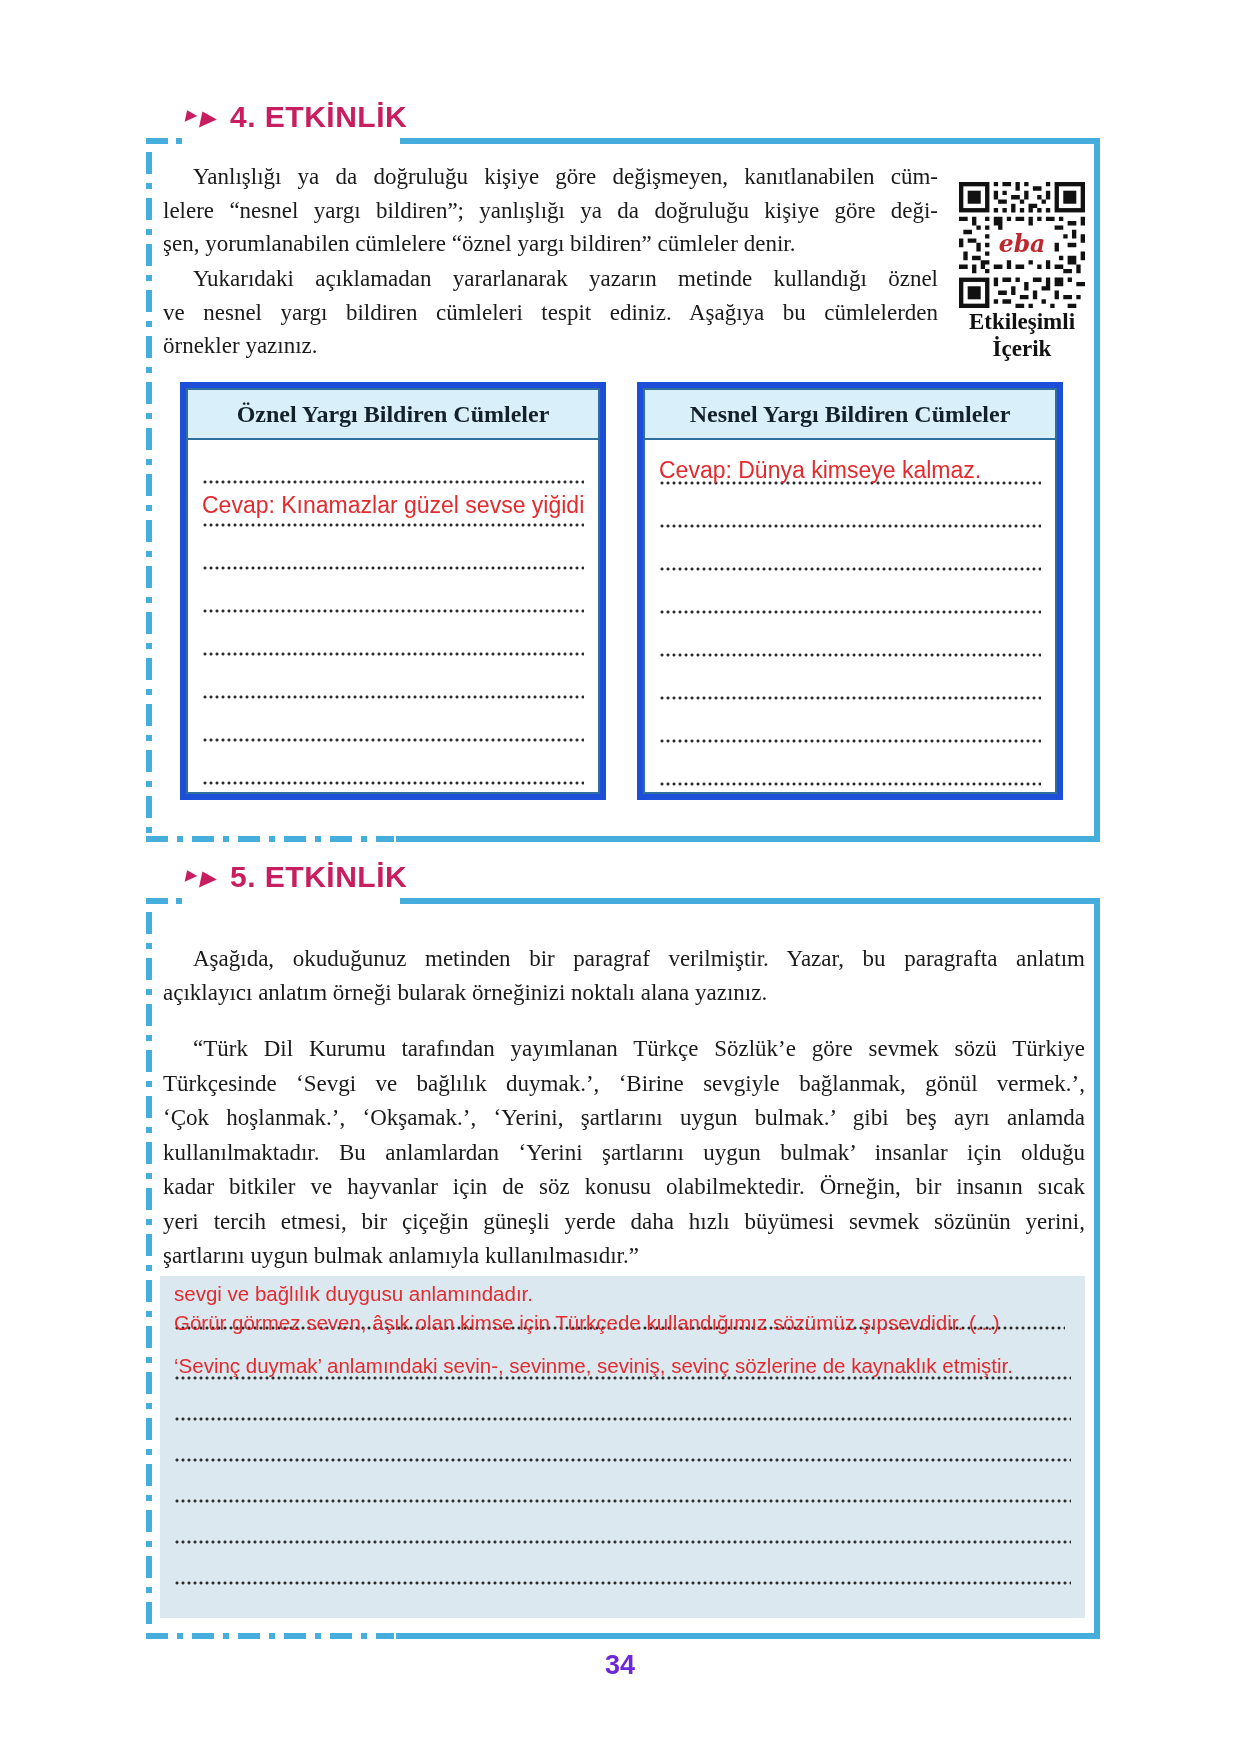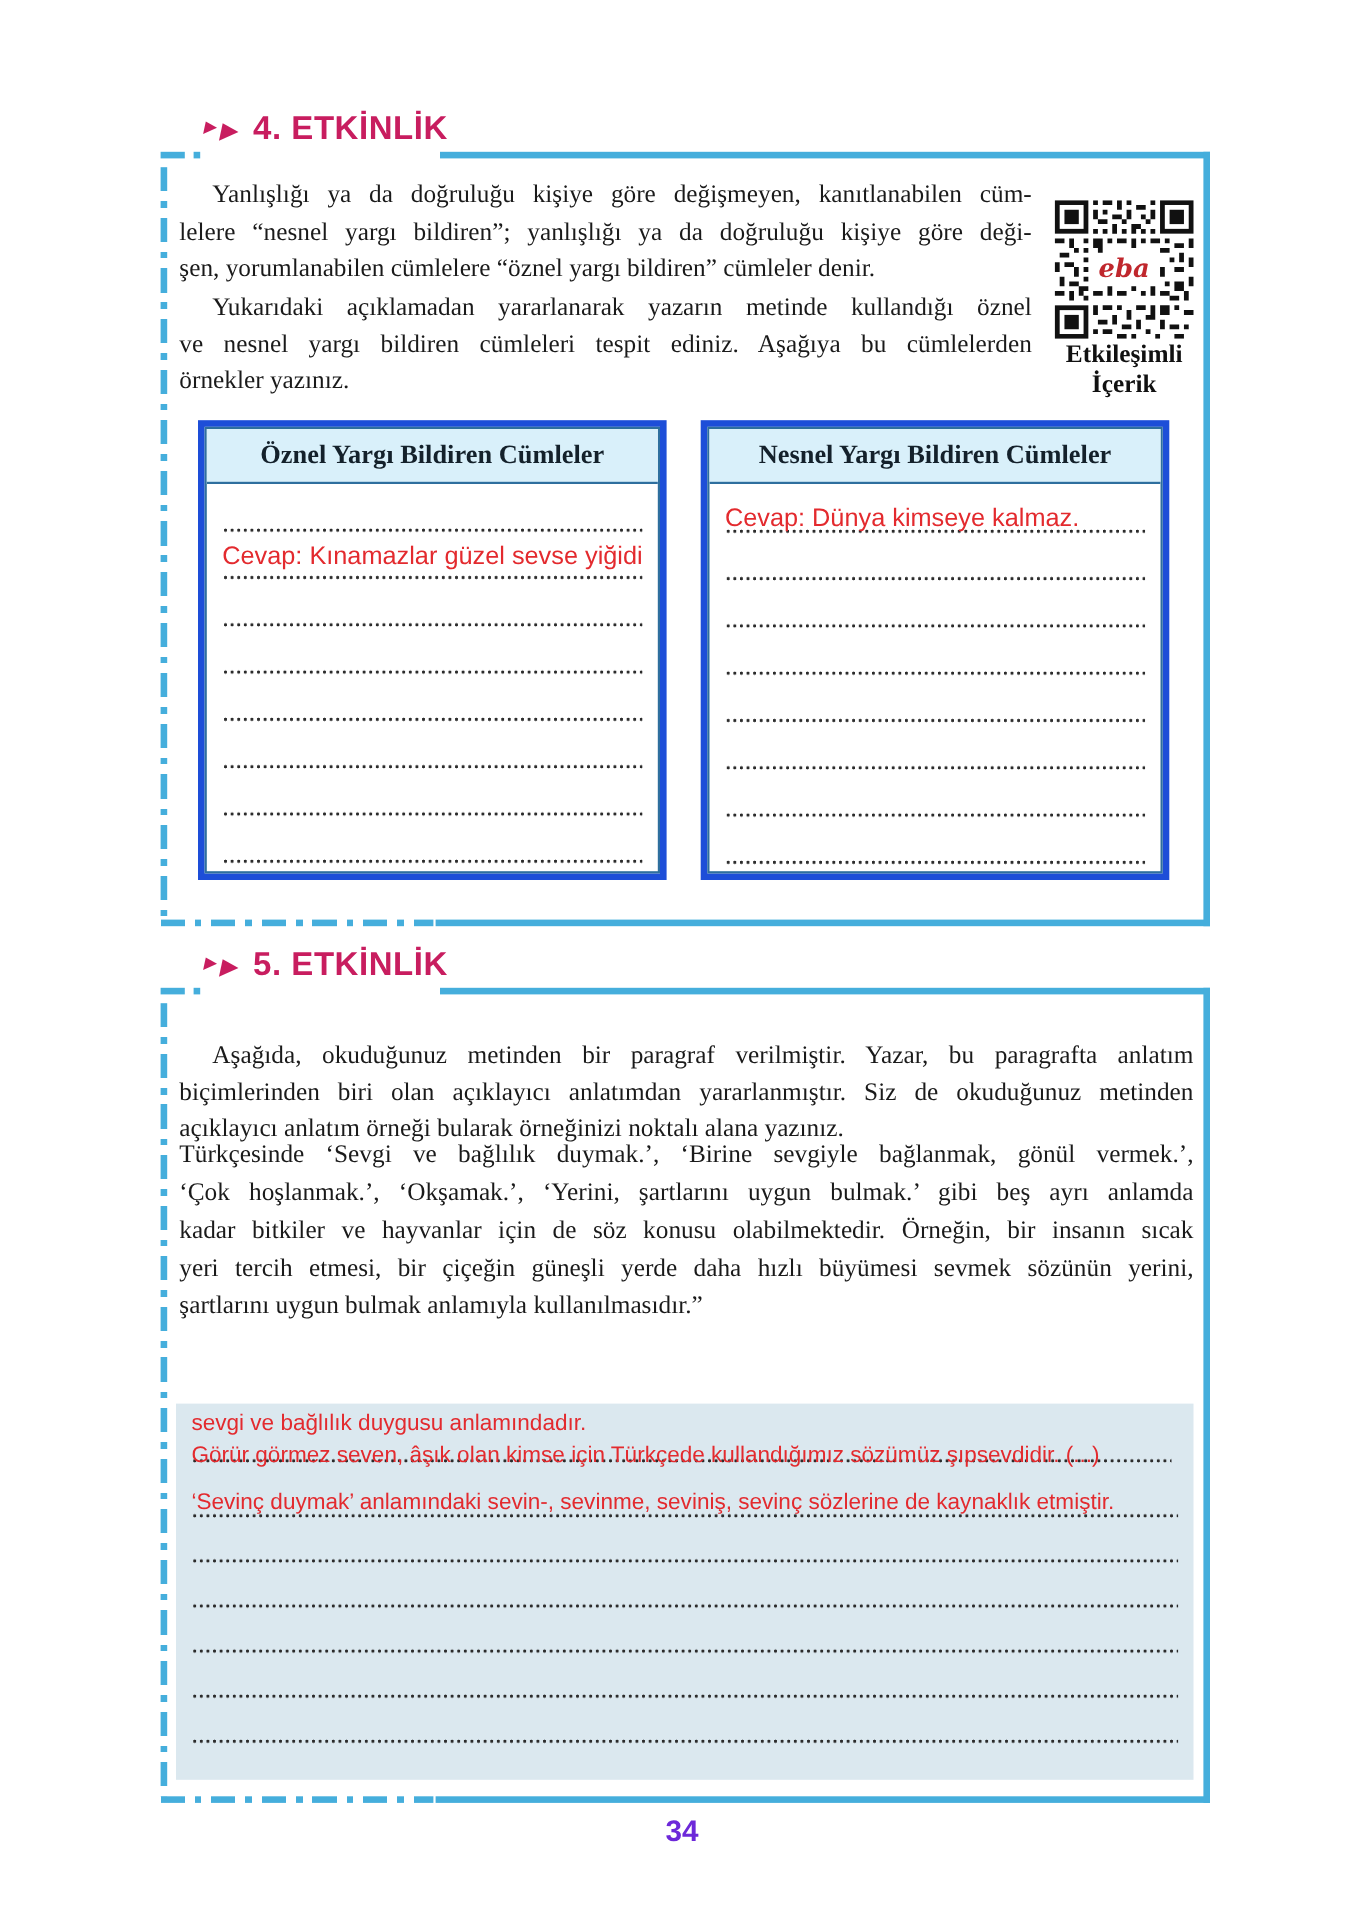--- a/index.html
+++ b/index.html
@@ -170,27 +170,28 @@
   <div class="vline-solid" style="left:1094px;top:898px;height:741px;"></div>
   <div class="hline-dashdot" style="left:146px;top:1633px;width:248px;"></div>
   <div class="hline-solid" style="left:396px;top:1633px;width:704px;"></div>
 
   <span class="arrow small" style="left:186px;top:866px;">▶</span>
   <span class="arrow big" style="left:201px;top:866px;">▶</span>
   <div class="act-title" style="left:230px;top:860px;">5. ETKİNLİK</div>
 
   <div class="pblock" style="left:163px;top:918px;width:922px;margin-top:24px;">
     <div class="l first">Aşağıda, okuduğunuz metinden bir paragraf verilmiştir. Yazar, bu paragrafta anlatım</div>
-    <div class="l">biçimlerinden biri olan açıklayıcı anlatımdan yararlanmıştır. Siz de okuduğunuz metinden</div>
     <div class="l last">açıklayıcı anlatım örneği bularak örneğinizi noktalı alana yazınız.</div>
   </div>
 
   <div class="pblock" style="left:163px;top:1032px;width:922px;line-height:34.5px;">
+    <div class="l first">“Türk Dil Kurumu tarafından yayımlanan Türkçe Sözlük’e göre sevmek sözü Türkiye</div>
     <div class="l">Türkçesinde ‘Sevgi ve bağlılık duymak.’, ‘Birine sevgiyle bağlanmak, gönül vermek.’,</div>
     <div class="l">‘Çok hoşlanmak.’, ‘Okşamak.’, ‘Yerini, şartlarını uygun bulmak.’ gibi beş ayrı anlamda</div>
+    <div class="l">kullanılmaktadır. Bu anlamlardan ‘Yerini şartlarını uygun bulmak’ insanlar için olduğu</div>
     <div class="l">kadar bitkiler ve hayvanlar için de söz konusu olabilmektedir. Örneğin, bir insanın sıcak</div>
     <div class="l">yeri tercih etmesi, bir çiçeğin güneşli yerde daha hızlı büyümesi sevmek sözünün yerini,</div>
     <div class="l last">şartlarını uygun bulmak anlamıyla kullanılmasıdır.”</div>
   </div>
 
   <div class="ansbox">
     <div class="abrow ab2">
       <span>sevgi ve bağlılık duygusu anlamındadır.</span>
     </div>
     <div class="abrow ab3">

